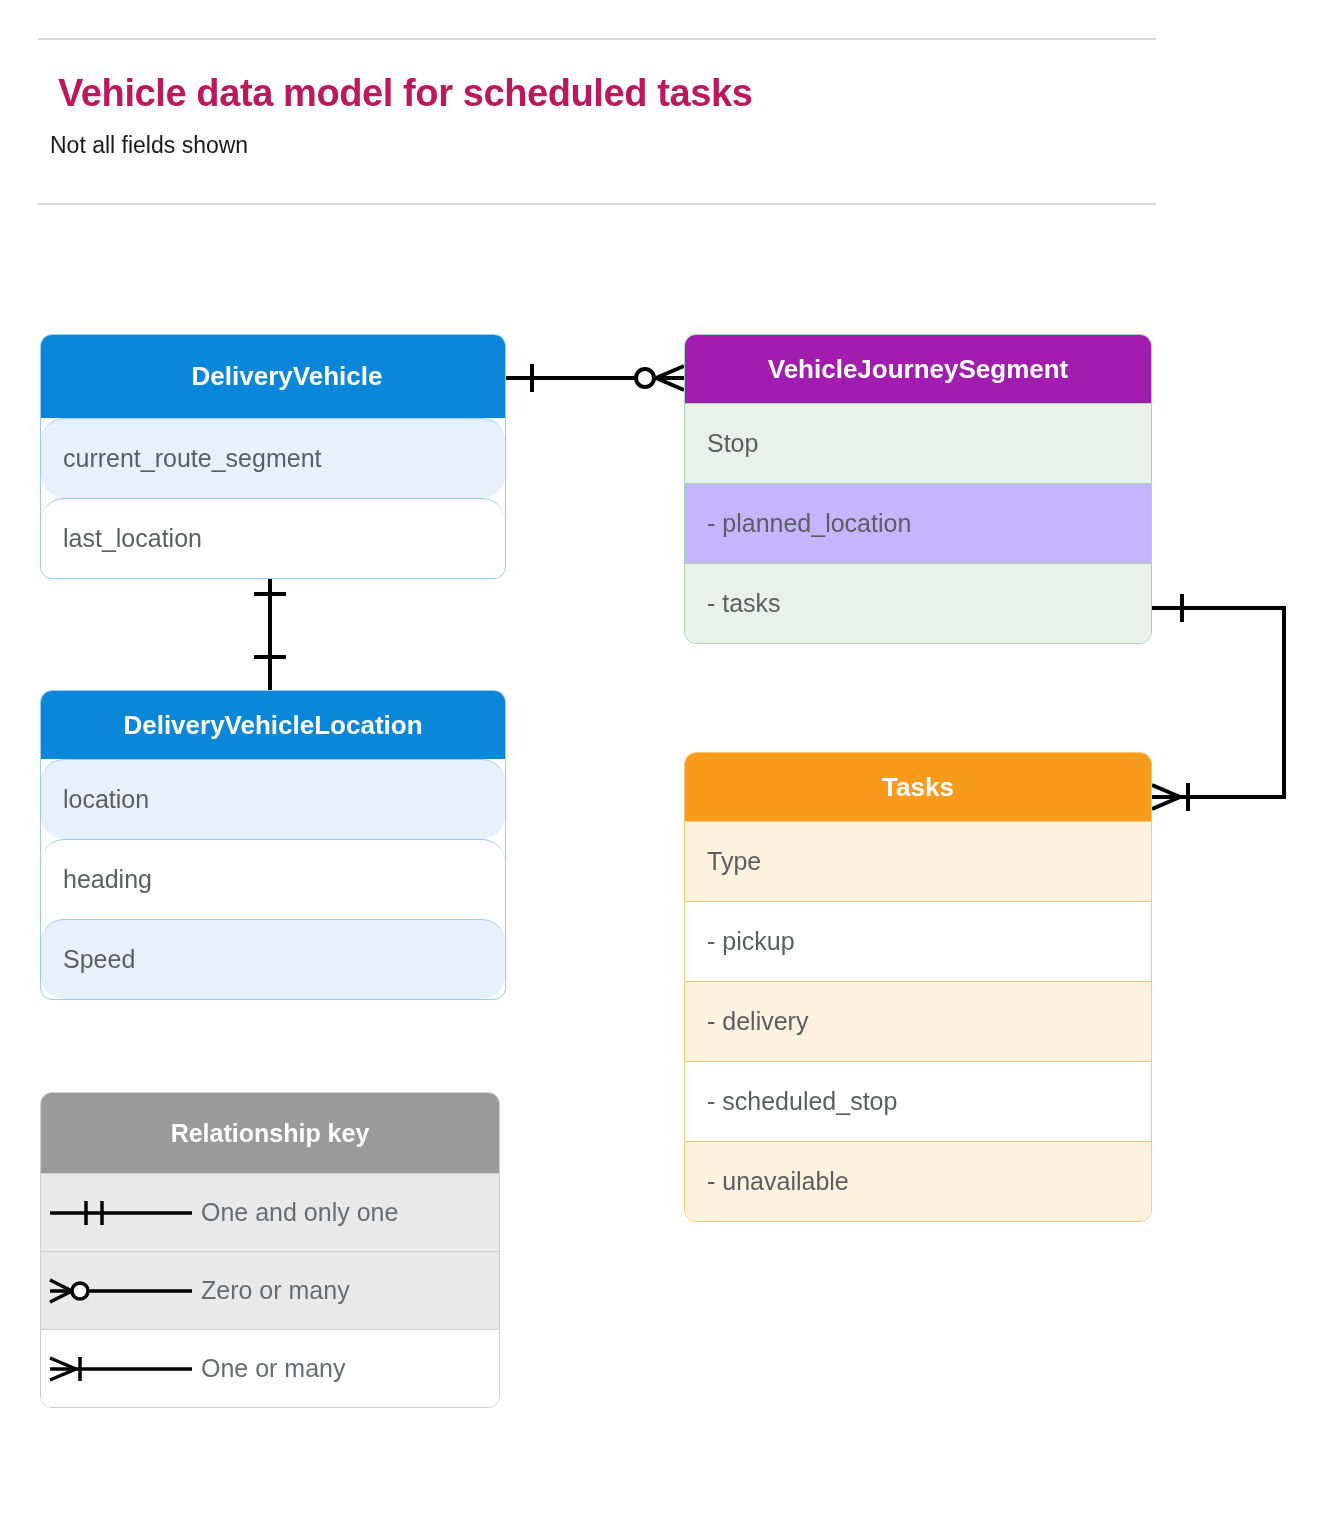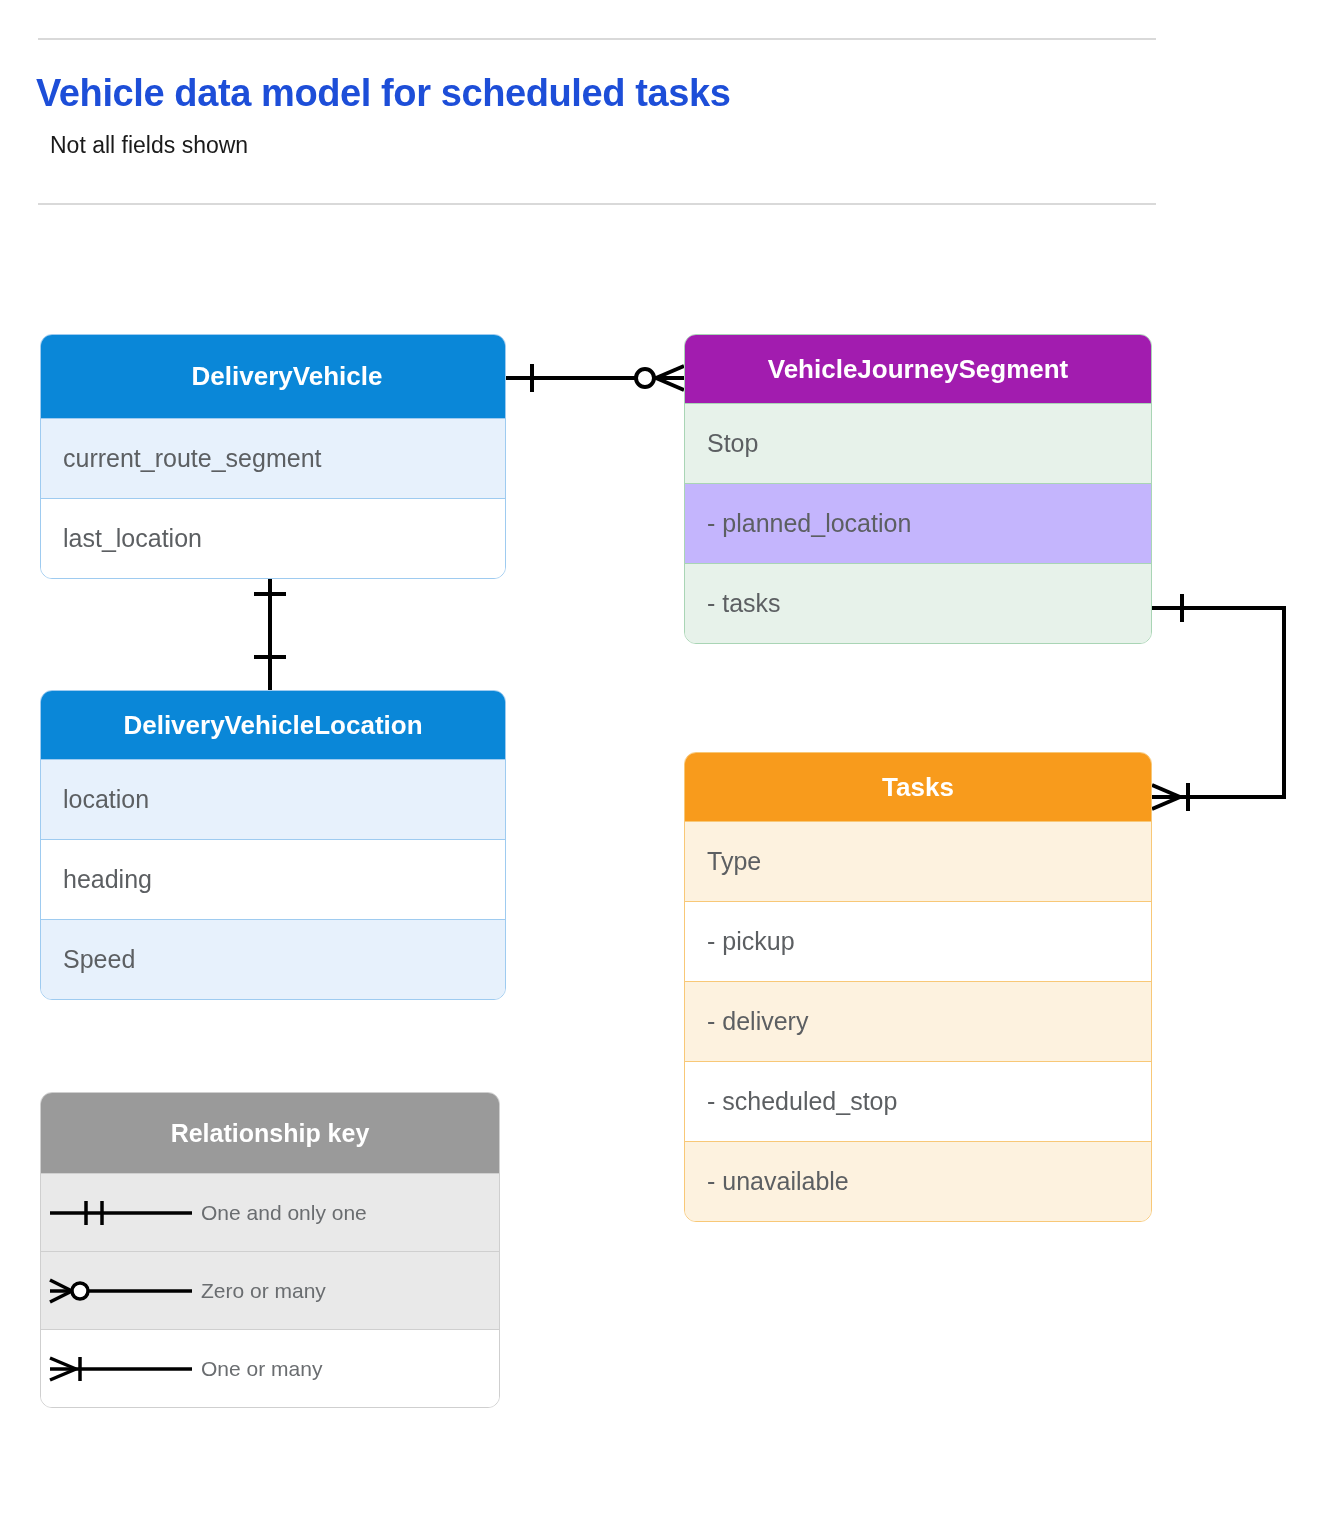--- a/index.html
+++ b/index.html
@@ -21,25 +21,25 @@
     left: 38px;
     width: 1118px;
     height: 2px;
     background: #d9d9d9;
   }
   #rule-top { top: 38px; }
   #rule-bottom { top: 203px; }
 
   #page-title {
     position: absolute;
-    left: 36px;
+    left: 58px;
     top: 72px;
     font-size: 38px;
     font-weight: bold;
-    color: #1d4ed8;
+    color: #be185d;
     letter-spacing: -0.4px;
     white-space: nowrap;
   }
   #page-subtitle {
     position: absolute;
     left: 50px;
     top: 132px;
     font-size: 23px;
     font-weight: normal;
     color: #1a1a1a;
@@ -69,21 +69,21 @@
     box-sizing: border-box;
     display: flex;
     align-items: center;
     padding-left: 22px;
     white-space: nowrap;
   }
 
   
   .e-blue { border: 1.5px solid #9ecbf0; }
   .e-blue .entity-title { background: #0a87d8; }
-  .e-blue .entity-row { border-top: 1.5px solid #9ecbf0; background: #ffffff; }
+  .e-blue .entity-row { border-top: 1.5px solid #9ecbf0; background: #ffffff; border-radius: 23px; }
   .e-blue .entity-row.tint { background: #e7f1fc; }
 
   
   .e-green { border: 1.5px solid #a9d5b5; }
   .e-green .entity-title { background: #a21caf; }
   .e-green .entity-row { border-top: 1.5px solid #a9d5b5; background: #c4b5fd; }
   .e-green .entity-row.tint { background: #e7f2ea; }
 
   
   .e-orange { border: 1.5px solid #f8c877; }
@@ -103,21 +103,21 @@
   }
   .legend-row.tint { background: #e9e9e9; }
   .legend-sym {
     width: 160px;
     flex: 0 0 160px;
     display: flex;
     align-items: center;
     justify-content: center;
   }
   .legend-label {
-    font-size: 21px;
+    font-size: 25px;
     color: #6a6d70;
     white-space: nowrap;
   }
 
   
   #entity-delivery-vehicle { left: 40px;  top: 334px; width: 466px; }
   #entity-delivery-vehicle .entity-title { height: 83px; padding-left: 28px; }
   #entity-delivery-vehicle .entity-row   { height: 80px; }
 
   #entity-vehicle-journey-segment { left: 684px; top: 334px; width: 468px; }

